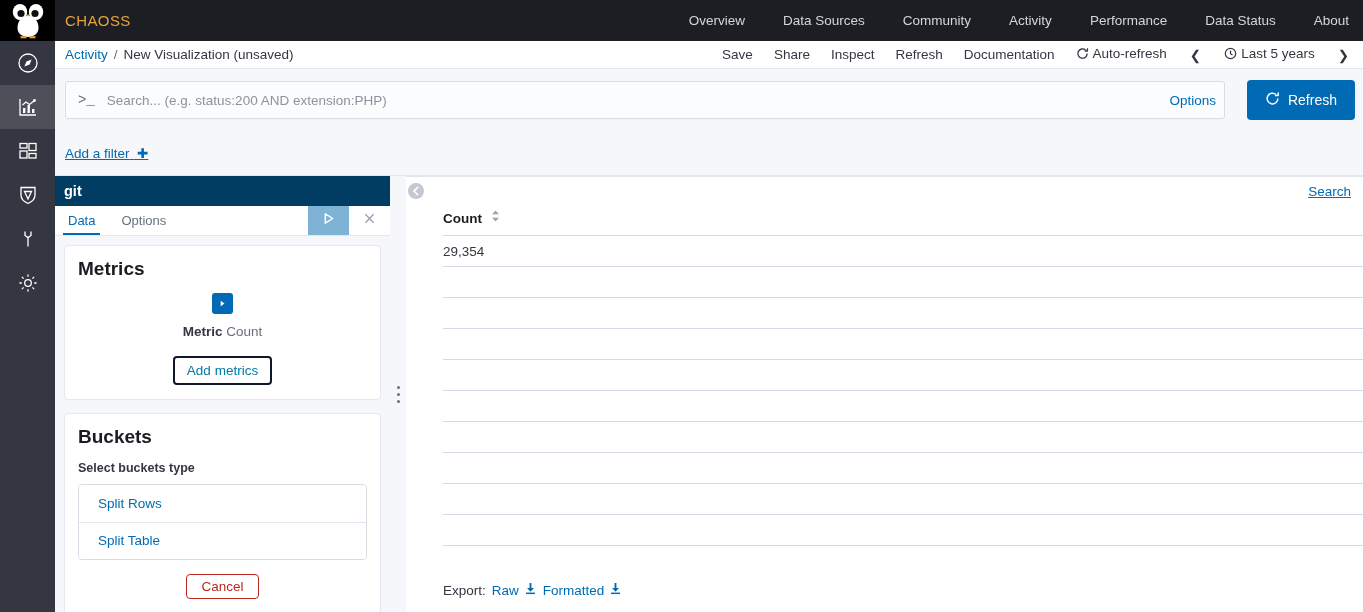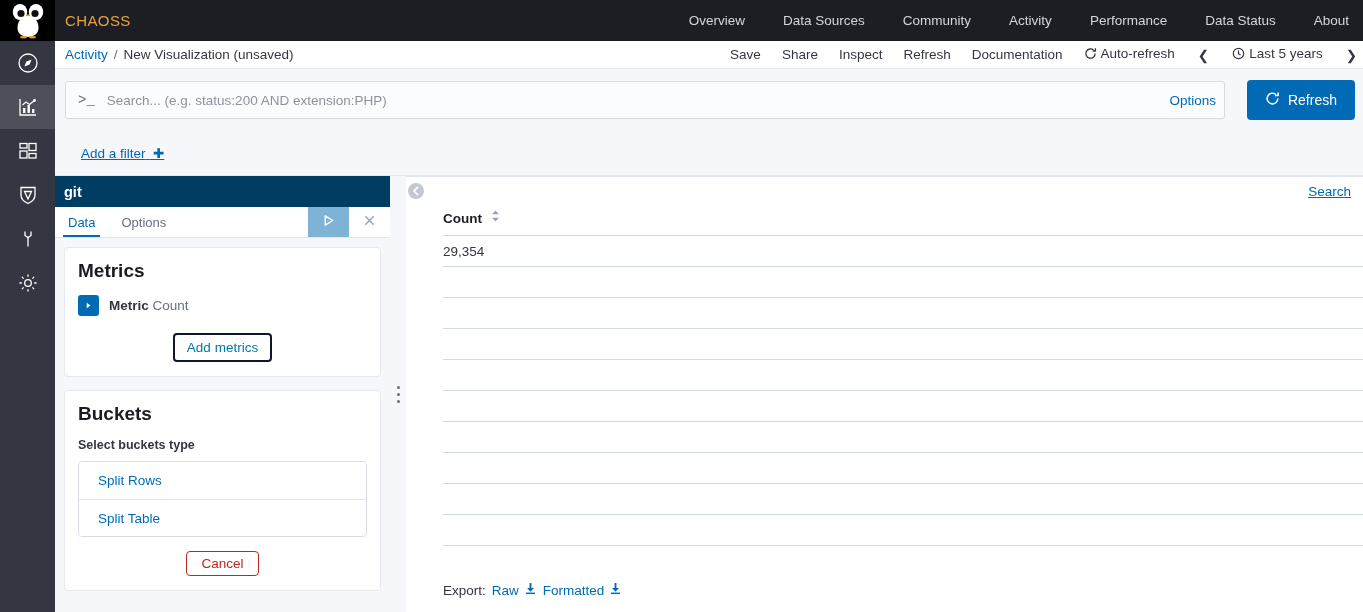--- a/index.html
+++ b/index.html
@@ -54,21 +54,21 @@
     padding: 0 0 0 10px;
     font-size: 13.5px;
   }
   .crumb-link { color: #006bb4; text-decoration: none; }
   .crumb-sep { color: #69707d; margin: 0 6px; }
   .crumb-cur { color: #343741; }
   .actions {
     margin-left: auto;
     display: flex; align-items: center;
     gap: 21px;
-    padding-right: 4px;
+    padding-right: 12px;
     white-space: nowrap;
   }
   .actions a { color: #343741; text-decoration: none; font-size: 13.5px; }
   .actions .ic { display: inline-block; vertical-align: -2px; margin-right: 4px; }
   .arrow-btn { color: #343741; font-size: 15px; padding: 0 2px; }
 
   
   .querybar {
     position: absolute; top: 69px; left: 55px; width: 1308px; height: 62px;
     background: #f5f7fa;
@@ -104,21 +104,21 @@
   }
 
   
   .filterbar {
     position: absolute; top: 131px; left: 55px; width: 1308px; height: 45px;
     background: #f5f7fa;
     border-bottom: 1px solid #e3e6ec;
     display: flex; align-items: center;
     padding-left: 10px;
   }
-  .addfilter { color: #006bb4; font-size: 13.5px; margin-left: 16px; }
+  .addfilter { color: #006bb4; font-size: 13.5px; }
 
   
   .rail {
     position: absolute; top: 41px; left: 0; width: 55px; height: 571px;
     background: #343741;
   }
   .rail-item {
     width: 55px; height: 44px;
     display: flex; align-items: center; justify-content: center;
   }
@@ -178,21 +178,21 @@
     border-radius: 4px;
     padding: 12px 13px 14px 13px;
     margin-bottom: 13px;
   }
   .card h3 {
     margin: 0 0 13px 0;
     font-size: 19px;
     font-weight: bold;
     color: #1a1c21;
   }
-  .metric-row { display: flex; align-items: center; gap: 10px; }
+  .metric-row { display: flex; align-items: center; gap: 10px; flex-direction: column; }
   .metric-toggle {
     width: 21px; height: 21px;
     background: #006bb4;
     border-radius: 3px;
     display: flex; align-items: center; justify-content: center;
   }
   .metric-label { font-size: 13.5px; }
   .metric-label b { color: #343741; }
   .metric-label span { color: #69707d; }
   .center { text-align: center; }

